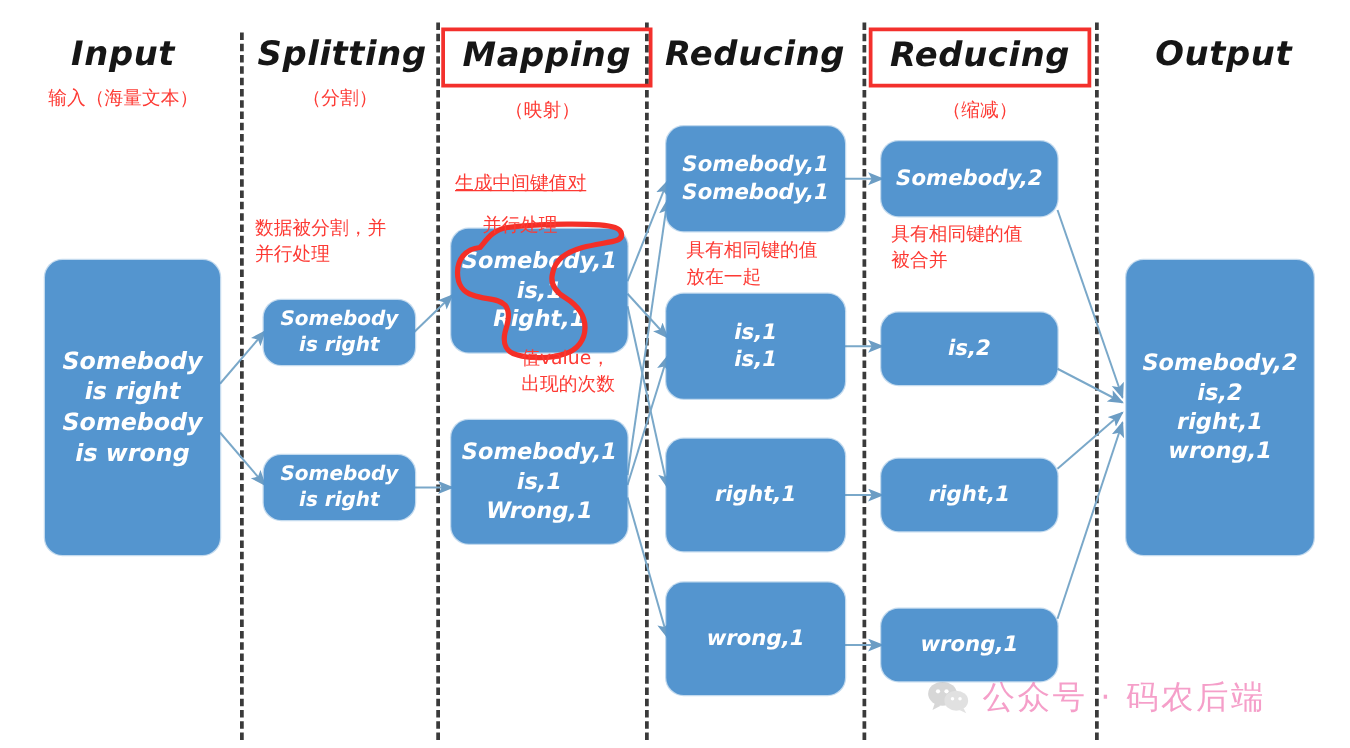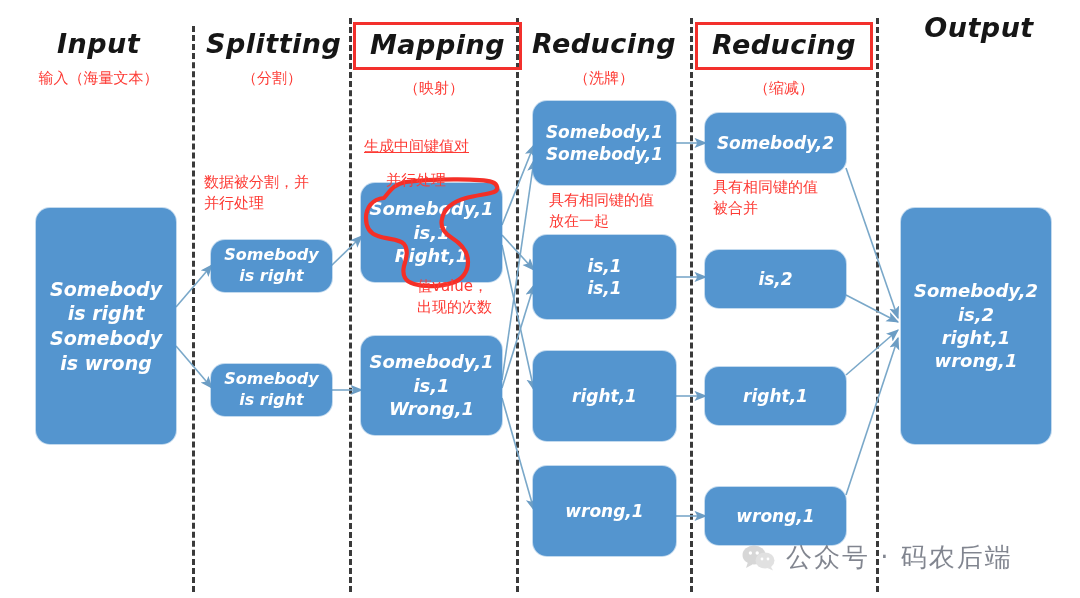--- a/index.html
+++ b/index.html
@@ -88,21 +88,21 @@
 
   
   #watermark{
     position:absolute;
     left:742px;top:540px;
     display:flex;align-items:center;gap:10px;
     opacity:.52;
   }
   #watermark .wm-text{
     font-size:26px;
-    color:#0f172a;
+    color:#ec4899;
     font-family:"DejaVu Sans", sans-serif;
     letter-spacing:2px;
     white-space:nowrap;
   }
 </style>
 </head>
 <body>
 
 <div id="stage">
 
@@ -122,29 +122,28 @@
     <span class="col-sub" style="margin-top:8px;">（映射）</span>
   </div>
 
   <div class="col-head" style="left:196px;top:26px;width:152px;">
     <span class="col-title">Splitting</span>
     <span class="col-sub">（分割）</span>
   </div>
 
   <div class="col-head" style="left:520px;top:26px;width:168px;">
     <span class="col-title">Reducing</span>
-    <span class="col-sub">（洗牌）</span>
   </div>
 
   <div class="col-head" style="left:694px;top:22px;width:180px;">
     <span class="col-title boxed">Reducing</span>
     <span class="col-sub" style="margin-top:8px;">（缩减）</span>
   </div>
 
-  <div class="col-head" style="left:880px;top:10px;width:198px;">
+  <div class="col-head" style="left:880px;top:26px;width:198px;">
     <span class="col-title">Output</span>
   </div>
 
   <svg class="overlay" viewBox="0 0 1080 598">
     <defs>
       <marker id="ah" markerWidth="9" markerHeight="9" refX="7.2" refY="3.2" orient="auto">
         <path d="M0,0 L8,3.2 L0,6.4 L1.8,3.2 Z" fill="#6c9dc4"></path>
       </marker>
     </defs>
     <g stroke="#7aa8c9" stroke-width="1.6" fill="none" marker-end="url(#ah)">

